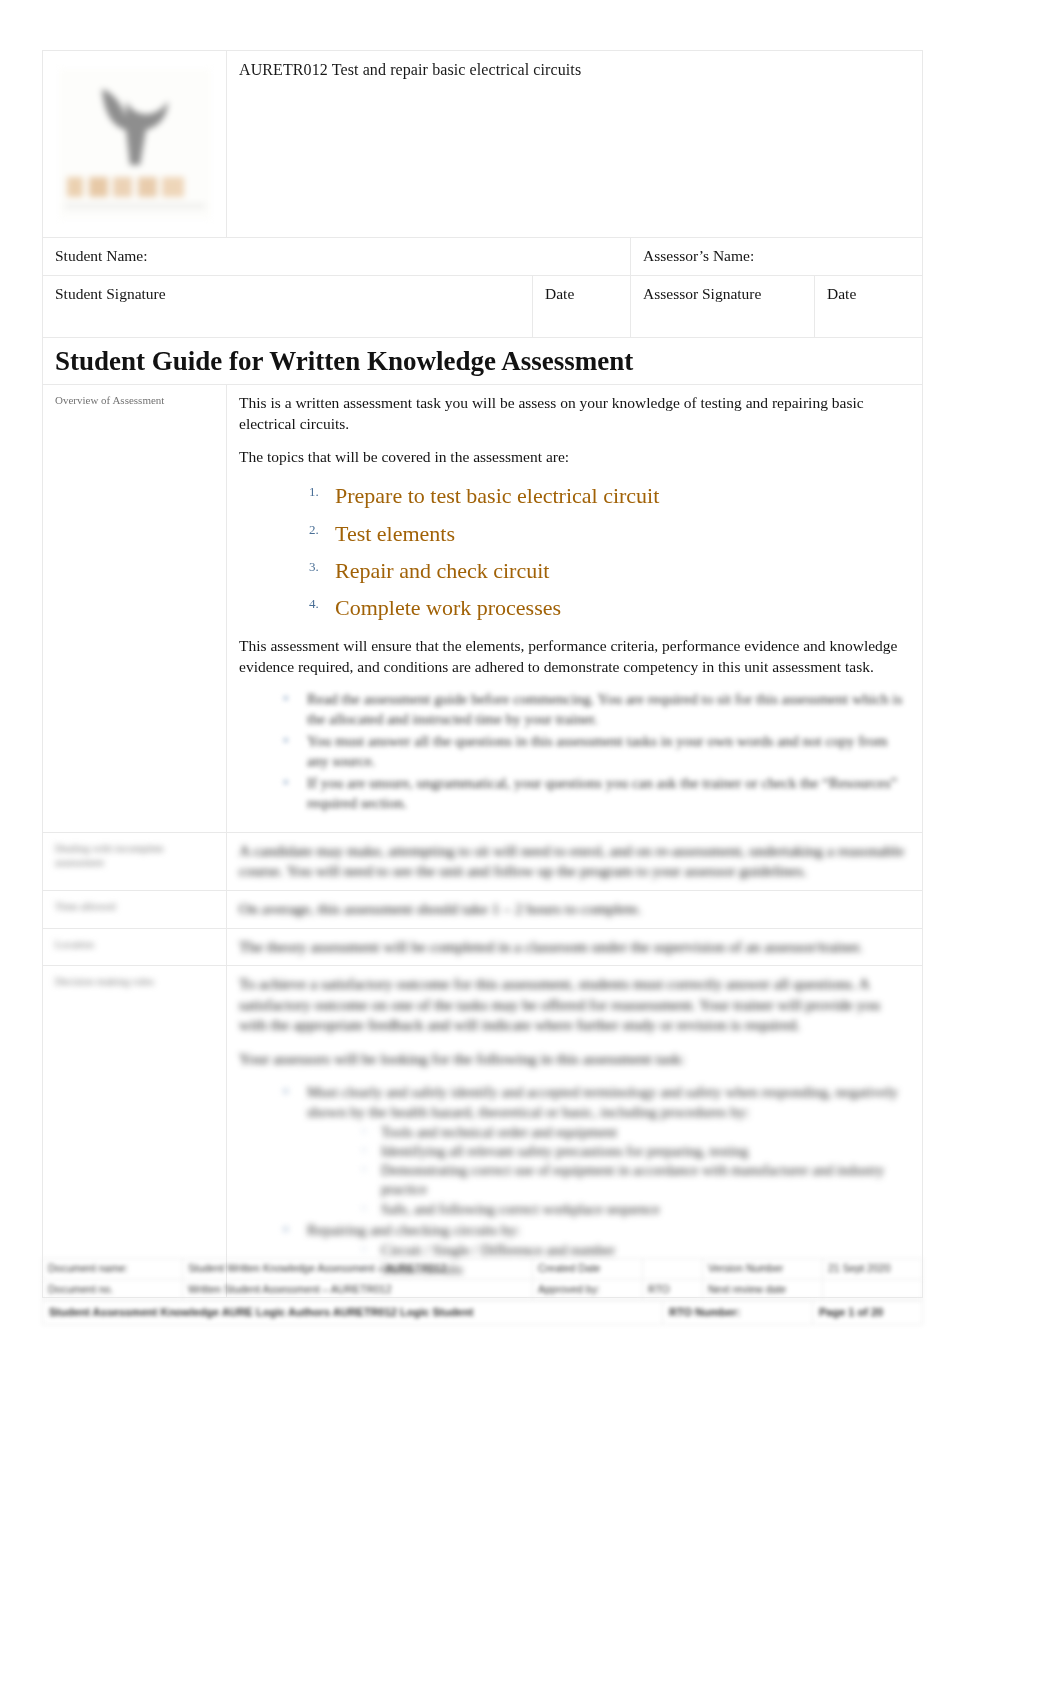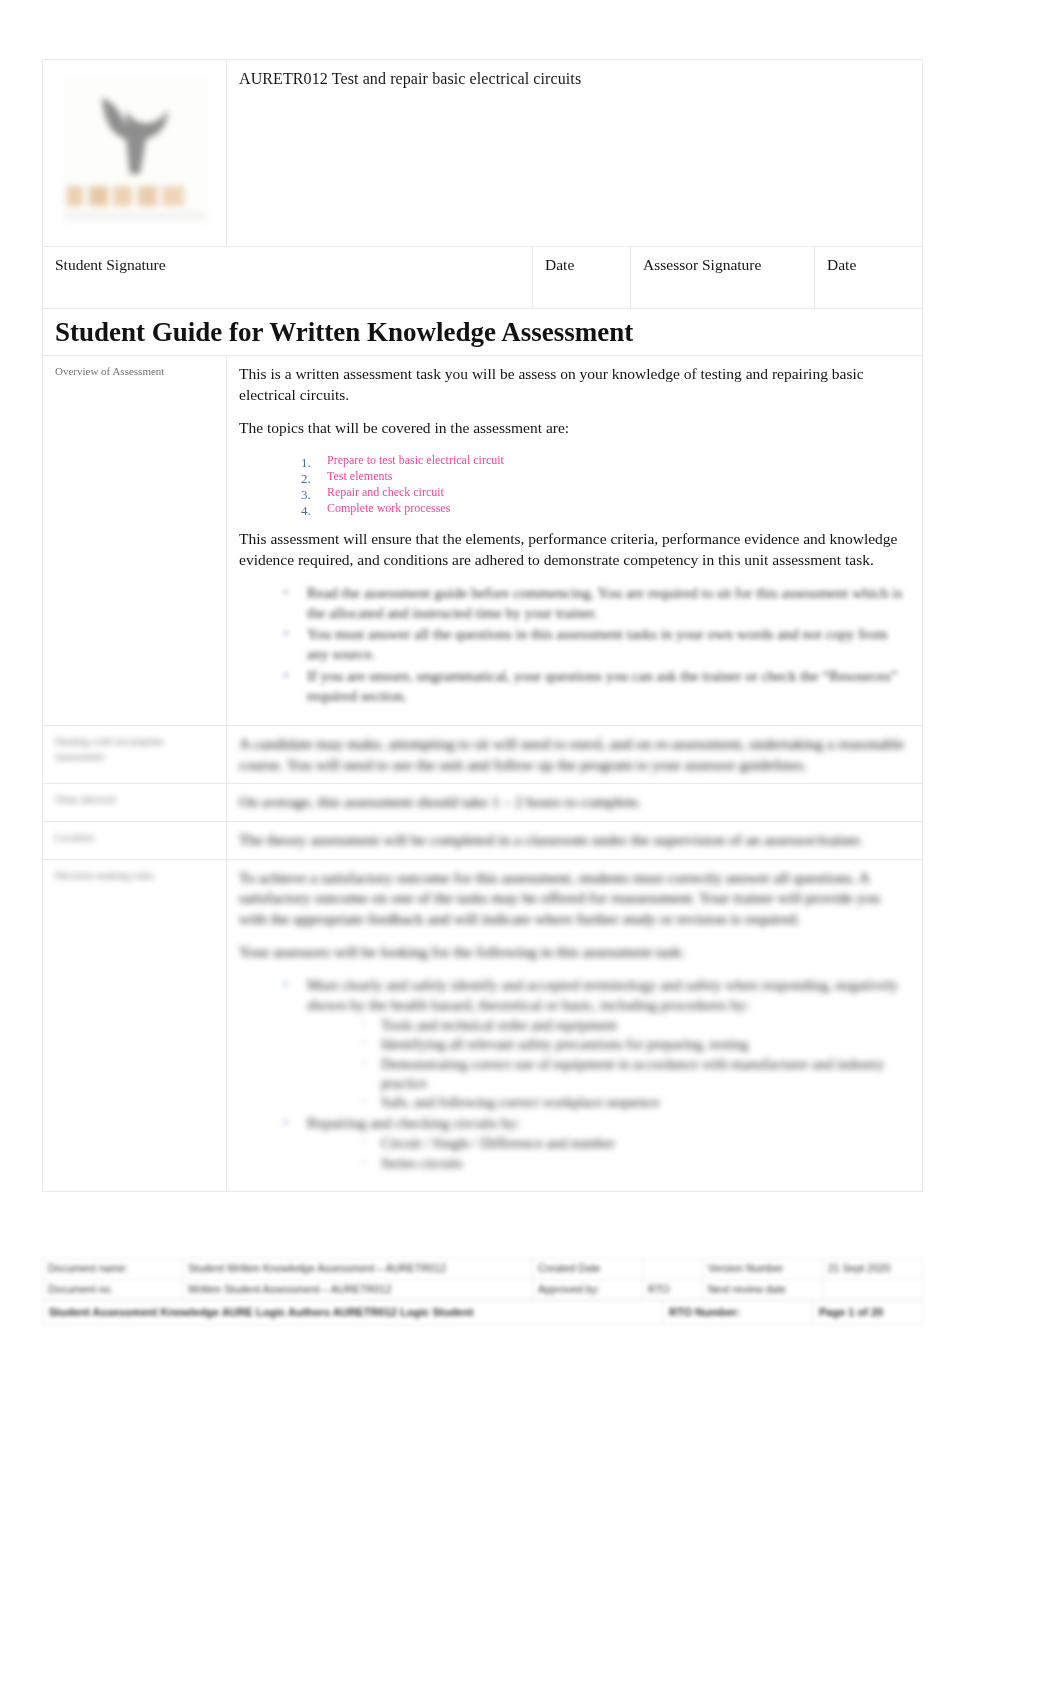--- a/index.html
+++ b/index.html
@@ -17,21 +17,21 @@
     width: 1062px;
     height: 1691px;
     background: #ffffff;
     overflow: hidden;
   }
 
   
   .sheet {
     position: absolute;
     left: 42px;
-    top: 59px;
+    top: 50px;
     width: 880px;
     background: #ffffff;
   }
 
   table.doc {
     width: 880px;
     border-collapse: collapse;
     table-layout: fixed;
   }
   table.doc td {
@@ -141,25 +141,25 @@
 
   ol.topics {
     margin: 0 0 13px 0;
     padding-left: 62px;
     list-style: none;
     counter-reset: topic;
   }
   ol.topics li {
     counter-increment: topic;
     position: relative;
-    font-size: 12px;
+    font-size: 22px;
     line-height: 1.34;
-    color: #ec4899;
+    color: #a16207;
     padding-left: 26px;
-    margin: 0;
+    margin: 8px;
   }
   ol.topics li::before {
     content: counter(topic) ".";
     position: absolute;
     left: 0;
     top: 2px;
     font-size: 13px;
     color: #4a6f96;
   }
 
@@ -283,20 +283,28 @@
             </svg>
             <div class="logo-word"></div>
             <div class="logo-bar"></div>
           </div>
         </td>
         <td class="title-cell" colspan="4">
           <div class="unit-title">AURETR012 Test and repair basic electrical circuits</div>
         </td>
       </tr>
 
+      <tr class="name-row">
+        <td colspan="3">
+          <span class="cell-label">Student Name:</span>
+        </td>
+        <td colspan="2">
+          <span class="cell-label">Assessor’s Name:</span>
+        </td>
+      </tr>
 
       <tr class="sig-row">
         <td colspan="2">
           <span class="cell-label">Student Signature</span>
         </td>
         <td>
           <span class="cell-label">Date</span>
         </td>
         <td>
           <span class="cell-label">Assessor Signature</span>

